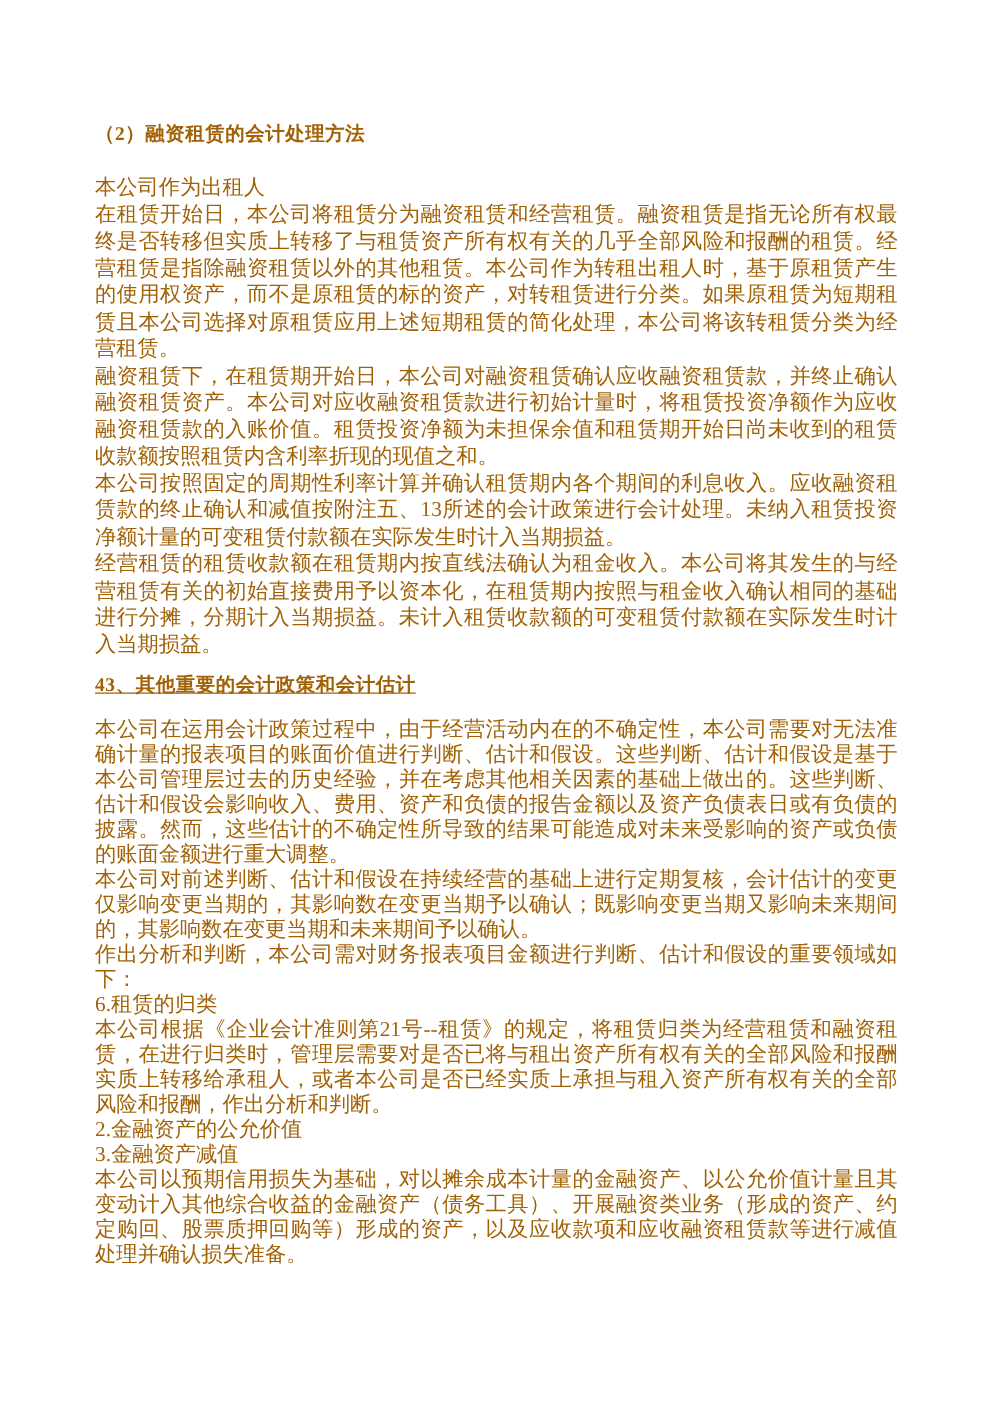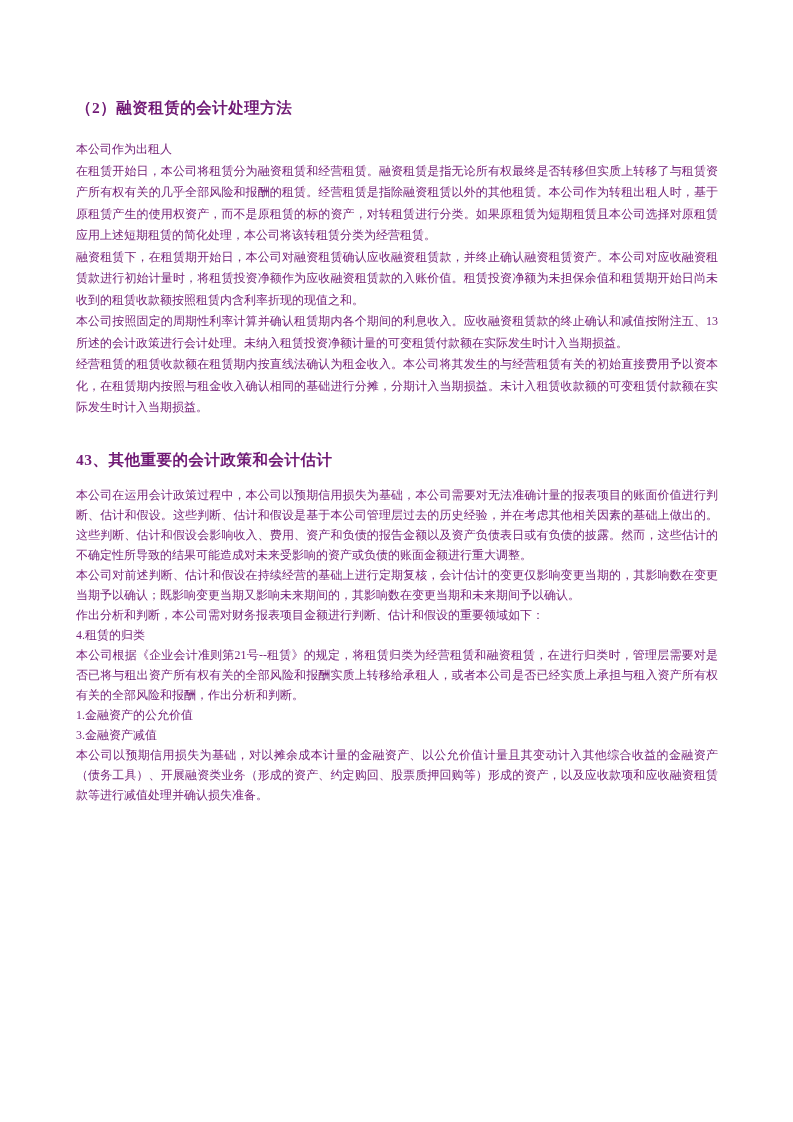--- a/index.html
+++ b/index.html
@@ -12,40 +12,41 @@
     height: 1122px;
     overflow: hidden;
   }
   .page {
     box-sizing: border-box;
     width: 793px;
     height: 1122px;
     background: #ffffff;
     padding: 99px 75px 0 76px;
     font-family: "Liberation Serif", "DejaVu Serif", serif;
-    color: #701a75;
+    color: #a16207;
     overflow: hidden;
   }
   .section-heading {
     font-size: 15.5px;
     font-weight: 700;
     margin: 0;
     line-height: 18px;
     letter-spacing: 0.5px;
   }
   .heading-first {
     margin-bottom: 22px;
   }
   .heading-second {
-    margin-top: 32px;
+    margin-top: 14px;
     margin-bottom: 16px;
+    text-decoration: underline;
   }
   .section-body p {
     margin: 0;
-    font-size: 12px;
+    font-size: 17px;
     text-align: justify;
     text-justify: inter-ideograph;
     word-break: break-all;
   }
   .section-body.s1 p {
     line-height: 21.5px;
   }
   .section-body.s2 p {
     line-height: 20px;
   }
@@ -61,23 +62,23 @@
       <p>本公司作为出租人</p>
       <p>在租赁开始日，本公司将租赁分为融资租赁和经营租赁。融资租赁是指无论所有权最终是否转移但实质上转移了与租赁资产所有权有关的几乎全部风险和报酬的租赁。经营租赁是指除融资租赁以外的其他租赁。本公司作为转租出租人时，基于原租赁产生的使用权资产，而不是原租赁的标的资产，对转租赁进行分类。如果原租赁为短期租赁且本公司选择对原租赁应用上述短期租赁的简化处理，本公司将该转租赁分类为经营租赁。</p>
       <p>融资租赁下，在租赁期开始日，本公司对融资租赁确认应收融资租赁款，并终止确认融资租赁资产。本公司对应收融资租赁款进行初始计量时，将租赁投资净额作为应收融资租赁款的入账价值。租赁投资净额为未担保余值和租赁期开始日尚未收到的租赁收款额按照租赁内含利率折现的现值之和。</p>
       <p>本公司按照固定的周期性利率计算并确认租赁期内各个期间的利息收入。应收融资租赁款的终止确认和减值按附注五、13所述的会计政策进行会计处理。未纳入租赁投资净额计量的可变租赁付款额在实际发生时计入当期损益。</p>
       <p>经营租赁的租赁收款额在租赁期内按直线法确认为租金收入。本公司将其发生的与经营租赁有关的初始直接费用予以资本化，在租赁期内按照与租金收入确认相同的基础进行分摊，分期计入当期损益。未计入租赁收款额的可变租赁付款额在实际发生时计入当期损益。</p>
     </div>
 
   <h2 class="section-heading heading-second">43、其他重要的会计政策和会计估计</h2>
 
   <div class="section-body s2">
-      <p>本公司在运用会计政策过程中，本公司以预期信用损失为基础，本公司需要对无法准确计量的报表项目的账面价值进行判断、估计和假设。这些判断、估计和假设是基于本公司管理层过去的历史经验，并在考虑其他相关因素的基础上做出的。这些判断、估计和假设会影响收入、费用、资产和负债的报告金额以及资产负债表日或有负债的披露。然而，这些估计的不确定性所导致的结果可能造成对未来受影响的资产或负债的账面金额进行重大调整。</p>
+      <p>本公司在运用会计政策过程中，由于经营活动内在的不确定性，本公司需要对无法准确计量的报表项目的账面价值进行判断、估计和假设。这些判断、估计和假设是基于本公司管理层过去的历史经验，并在考虑其他相关因素的基础上做出的。这些判断、估计和假设会影响收入、费用、资产和负债的报告金额以及资产负债表日或有负债的披露。然而，这些估计的不确定性所导致的结果可能造成对未来受影响的资产或负债的账面金额进行重大调整。</p>
       <p>本公司对前述判断、估计和假设在持续经营的基础上进行定期复核，会计估计的变更仅影响变更当期的，其影响数在变更当期予以确认；既影响变更当期又影响未来期间的，其影响数在变更当期和未来期间予以确认。</p>
       <p>作出分析和判断，本公司需对财务报表项目金额进行判断、估计和假设的重要领域如下：</p>
-      <p>4.租赁的归类</p>
+      <p>6.租赁的归类</p>
       <p>本公司根据《企业会计准则第21号--租赁》的规定，将租赁归类为经营租赁和融资租赁，在进行归类时，管理层需要对是否已将与租出资产所有权有关的全部风险和报酬实质上转移给承租人，或者本公司是否已经实质上承担与租入资产所有权有关的全部风险和报酬，作出分析和判断。</p>
-      <p>1.金融资产的公允价值</p>
+      <p>2.金融资产的公允价值</p>
       <p>3.金融资产减值</p>
       <p>本公司以预期信用损失为基础，对以摊余成本计量的金融资产、以公允价值计量且其变动计入其他综合收益的金融资产（债务工具）、开展融资类业务（形成的资产、约定购回、股票质押回购等）形成的资产，以及应收款项和应收融资租赁款等进行减值处理并确认损失准备。</p>
     </div>
 
 </div>
 
 </body></html>

